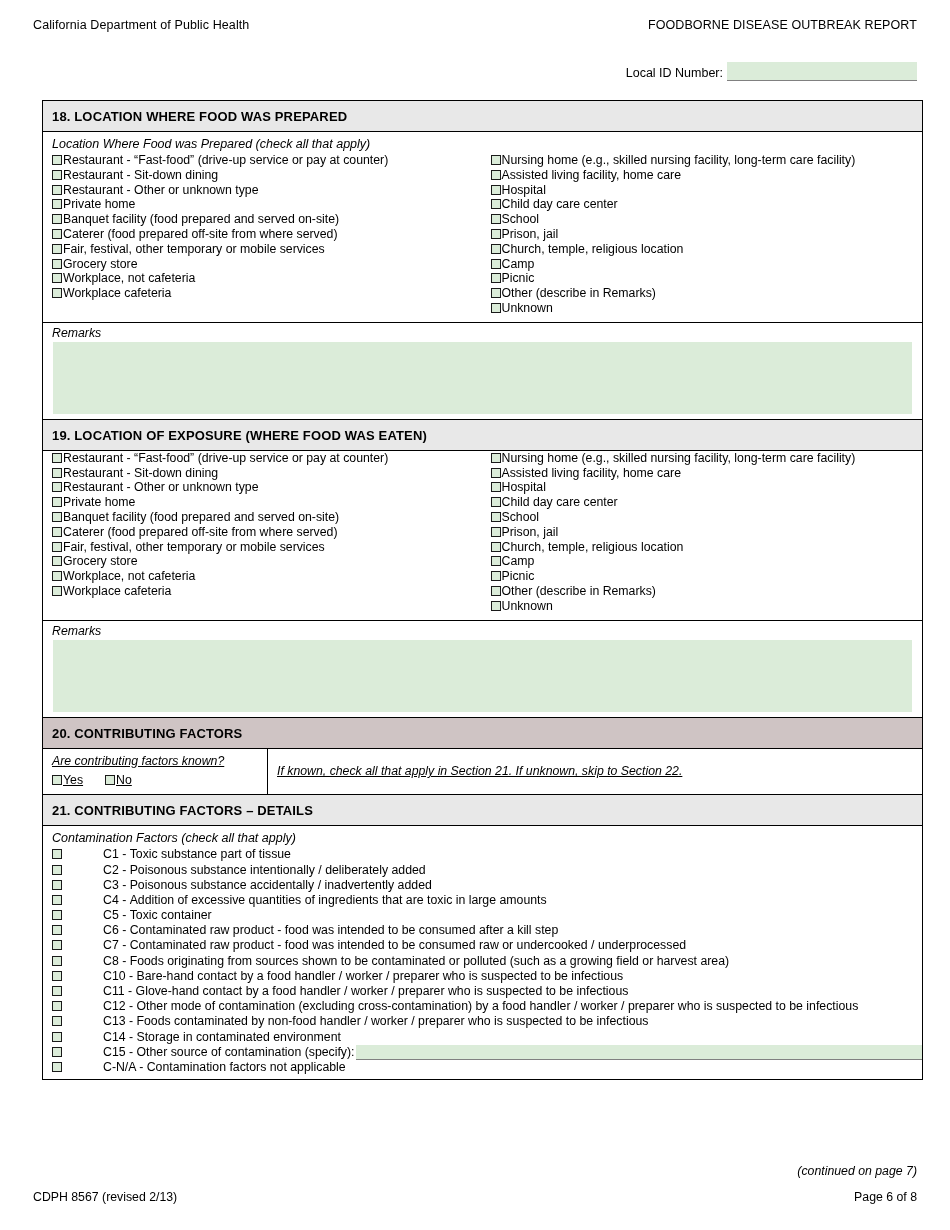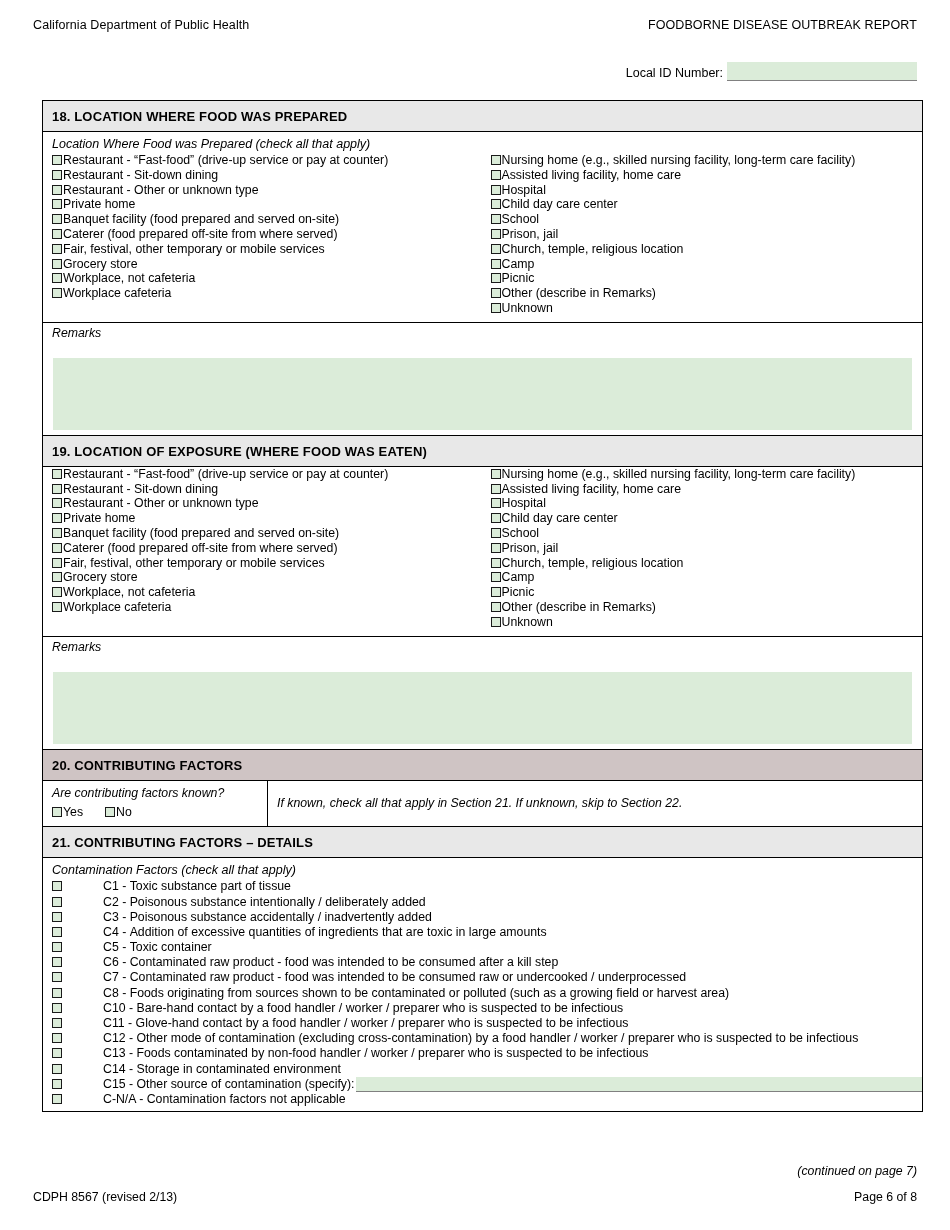--- a/index.html
+++ b/index.html
@@ -83,32 +83,32 @@
     background: #dbecd9;
     flex: 0 0 10px;
     margin-top: 2px;
     margin-right: 1px;
   }
   .cb-label { white-space: nowrap; }
 
   
   .remarks-label {
     font-style: italic; font-size: 12.3px;
-    padding: 3px 9px 18px 9px;
+    padding: 3px 9px 2px 9px;
   }
   .remarks-box {
     margin: 0 10px 5px 10px;
     background: #dbecd9;
     height: 72px;
   }
   .remarks-box.tall { height: 72px; }
   .remarks-box.short { height: 72px; }
 
   
-  .q-row { display: flex; }
+  .q-row { display: flex; text-decoration: underline; }
   .q-left {
     width: 225px;
     border-right: 1.4px solid #000;
     padding: 5px 9px 7px 9px;
   }
   .q-left .q-text { font-style: italic; font-size: 12.3px; }
   .q-left .q-opts { display: flex; margin-top: 5px; }
   .q-left .q-opts .cb-row { margin-right: 22px; }
   .q-right {
     flex: 1;

